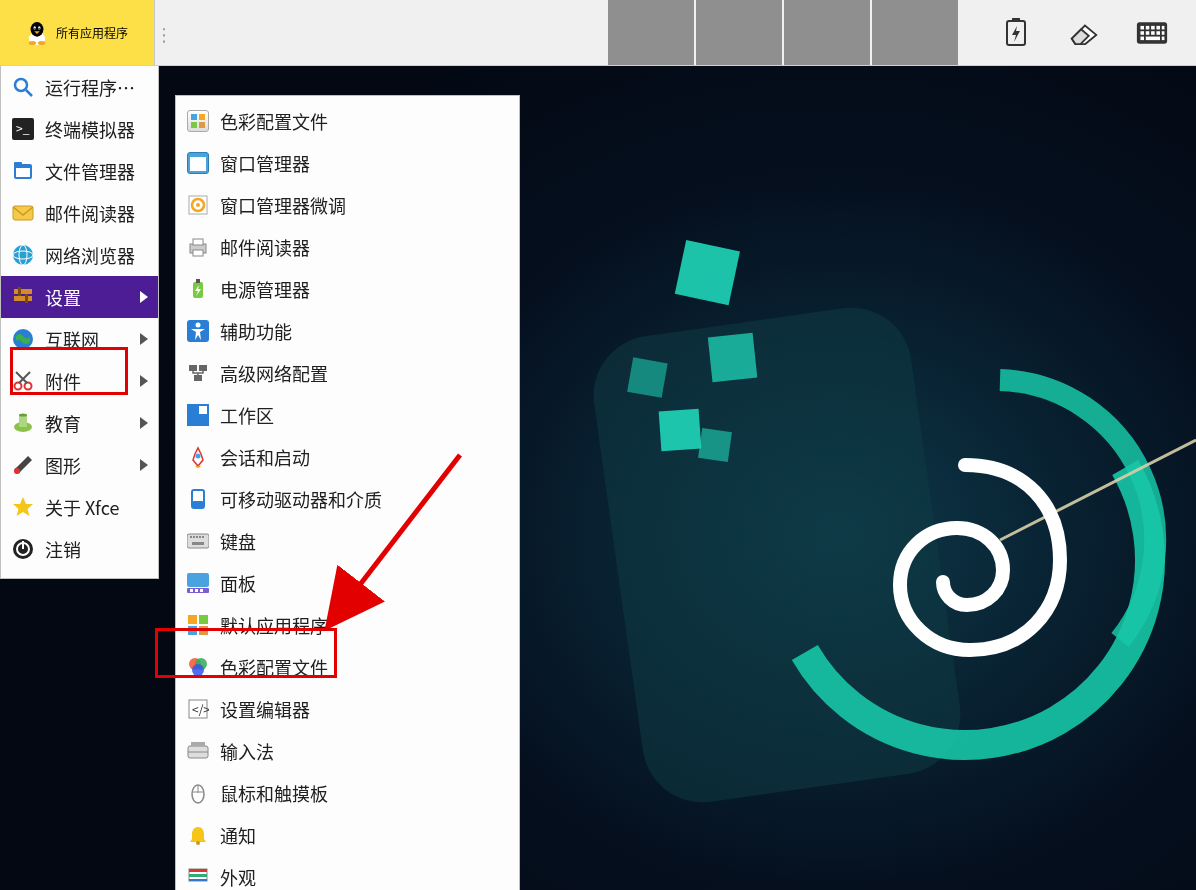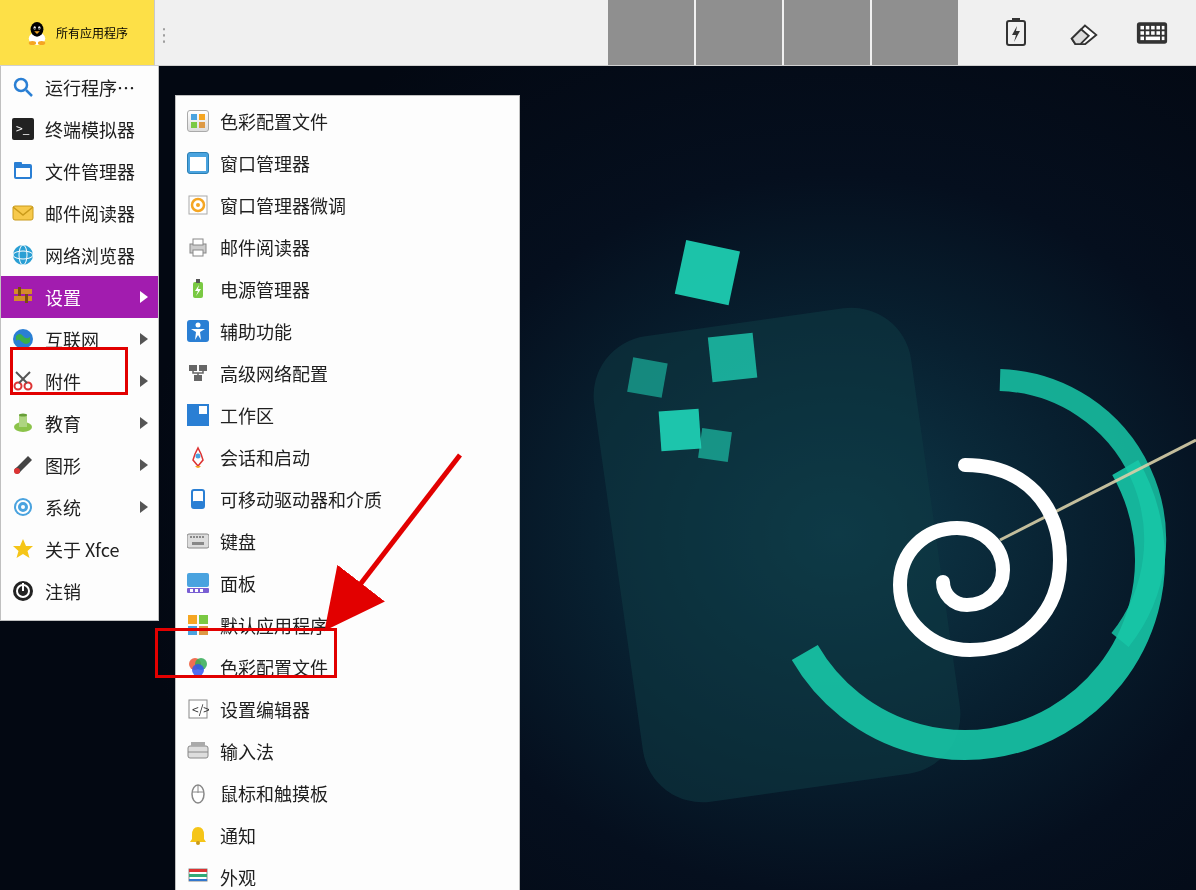--- a/index.html
+++ b/index.html
@@ -50,21 +50,21 @@
   .menu-main .item .ico, .menu-sub .item .ico {
     width:24px; height:24px; flex-shrink:0;
     display:flex; align-items:center; justify-content:center;
   }
   .menu-main .item .arrow {
     position:absolute; right:10px; top:50%; transform:translateY(-50%);
     width:0; height:0; border-top:6px solid transparent; border-bottom:6px solid transparent;
     border-left:8px solid #555;
   }
   .menu-main .item.selected {
-    background:#a21caf; color:#fff;
+    background:#4c1d95; color:#fff;
   }
   .menu-main .item.selected .arrow { border-left-color:#fff; }
 
   
   .menu-sub {
     position:absolute; top:95px; left:175px; width:345px;
     background:#fdfdfd; border:1px solid #c0c0c0;
     z-index:9; padding:4px 0;
     max-height: 800px;
   }
@@ -270,31 +270,20 @@
           <path d="M3 19 Q1 15 5 13 L16 2 L20 6 L9 17 Q7 21 3 19 Z" fill="#444"></path>
           <circle cx="5" cy="17" r="3" fill="#d33"></circle>
         </svg>
       </span>
       <span>图形</span>
       <span class="arrow"></span>
     </div>
     <div class="item">
       <span class="ico">
         <svg width="22" height="22">
-          <circle cx="11" cy="11" r="9" fill="#4aa3df"></circle>
-          <circle cx="11" cy="11" r="6" fill="none" stroke="#fff" stroke-width="2"></circle>
-          <circle cx="11" cy="11" r="2" fill="#fff"></circle>
-        </svg>
-      </span>
-      <span>系统</span>
-      <span class="arrow"></span>
-    </div>
-    <div class="item">
-      <span class="ico">
-        <svg width="22" height="22">
           <path d="M11 1 L14 8 L21 8 L15.5 13 L17.5 20 L11 16 L4.5 20 L6.5 13 L1 8 L8 8 Z" fill="#f5c518"></path>
         </svg>
       </span>
       <span>关于 Xfce</span>
     </div>
     <div class="item">
       <span class="ico">
         <svg width="22" height="22">
           <circle cx="11" cy="11" r="10" fill="#222"></circle>
           <circle cx="11" cy="11" r="6" fill="none" stroke="#fff" stroke-width="2"></circle>

